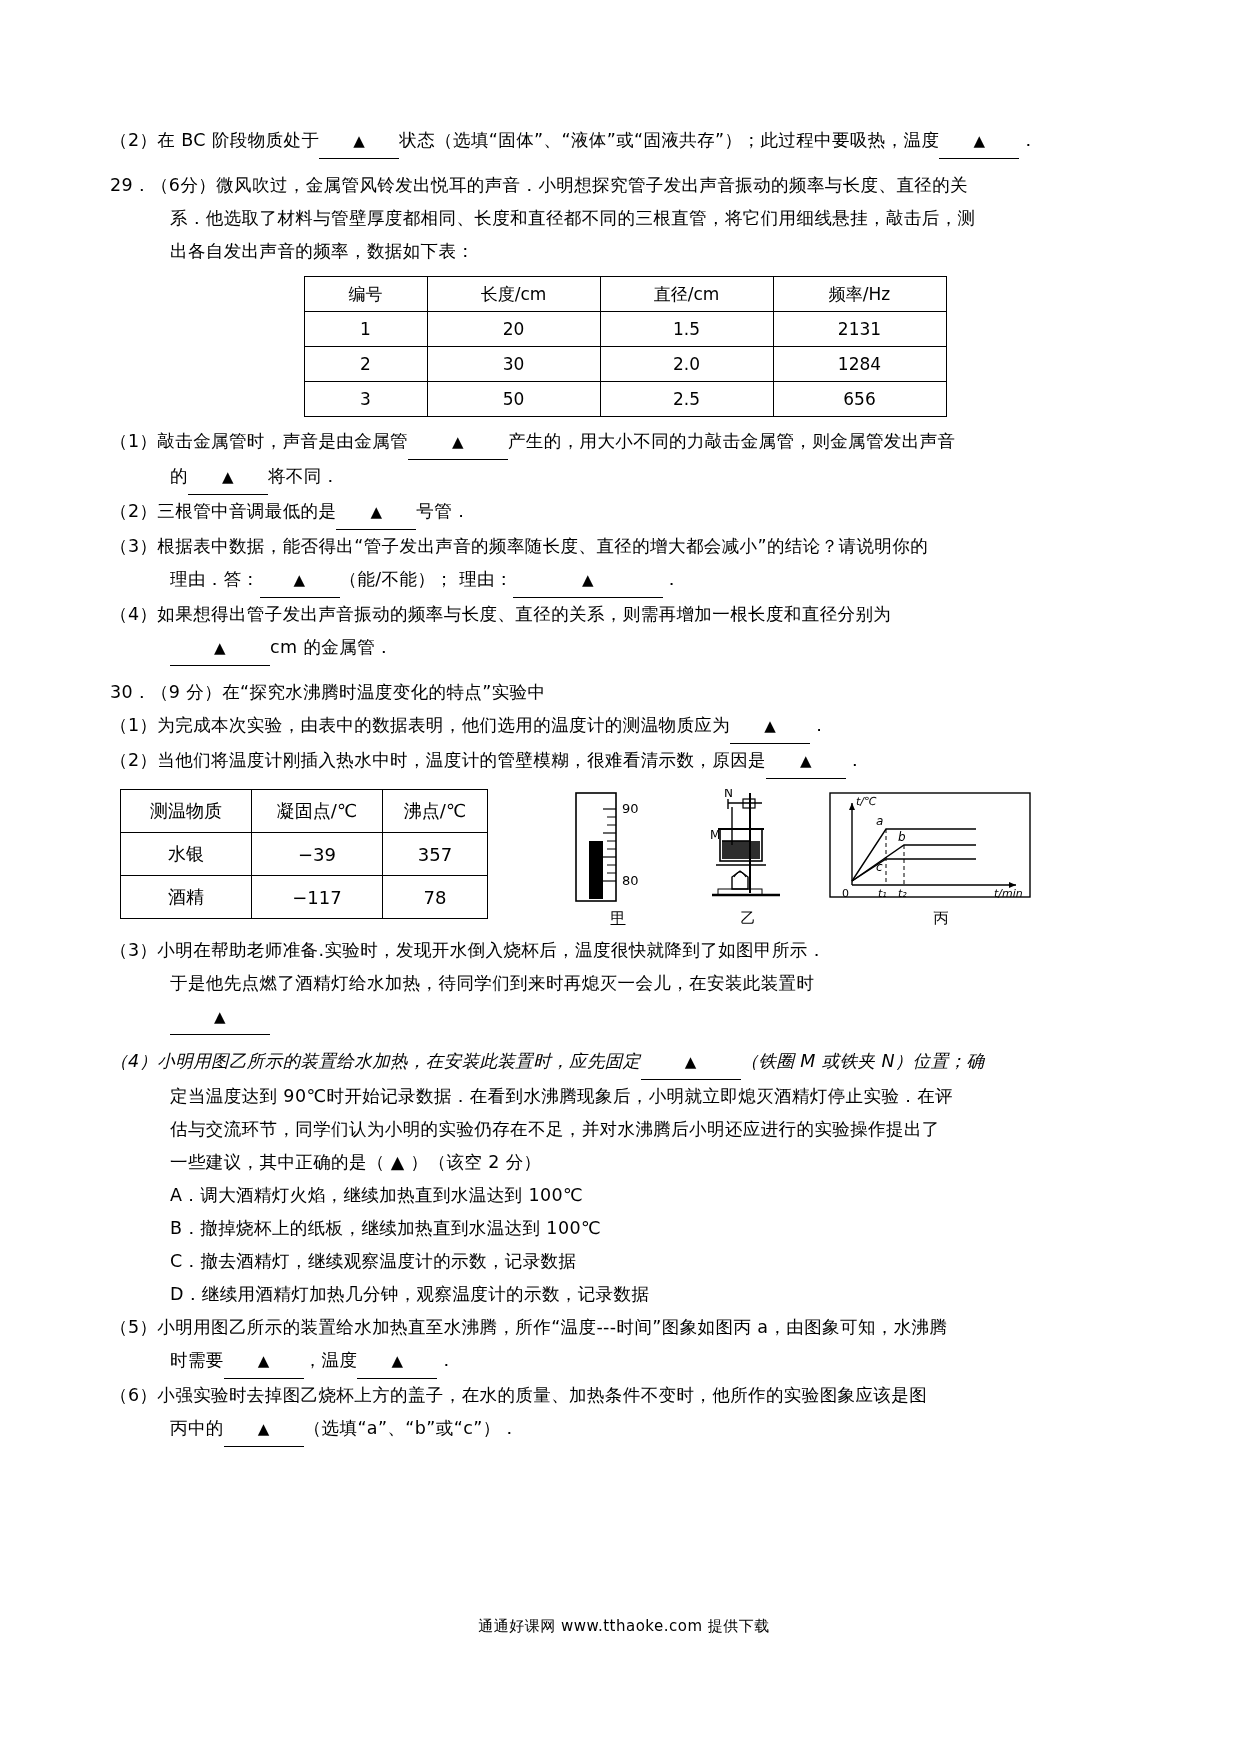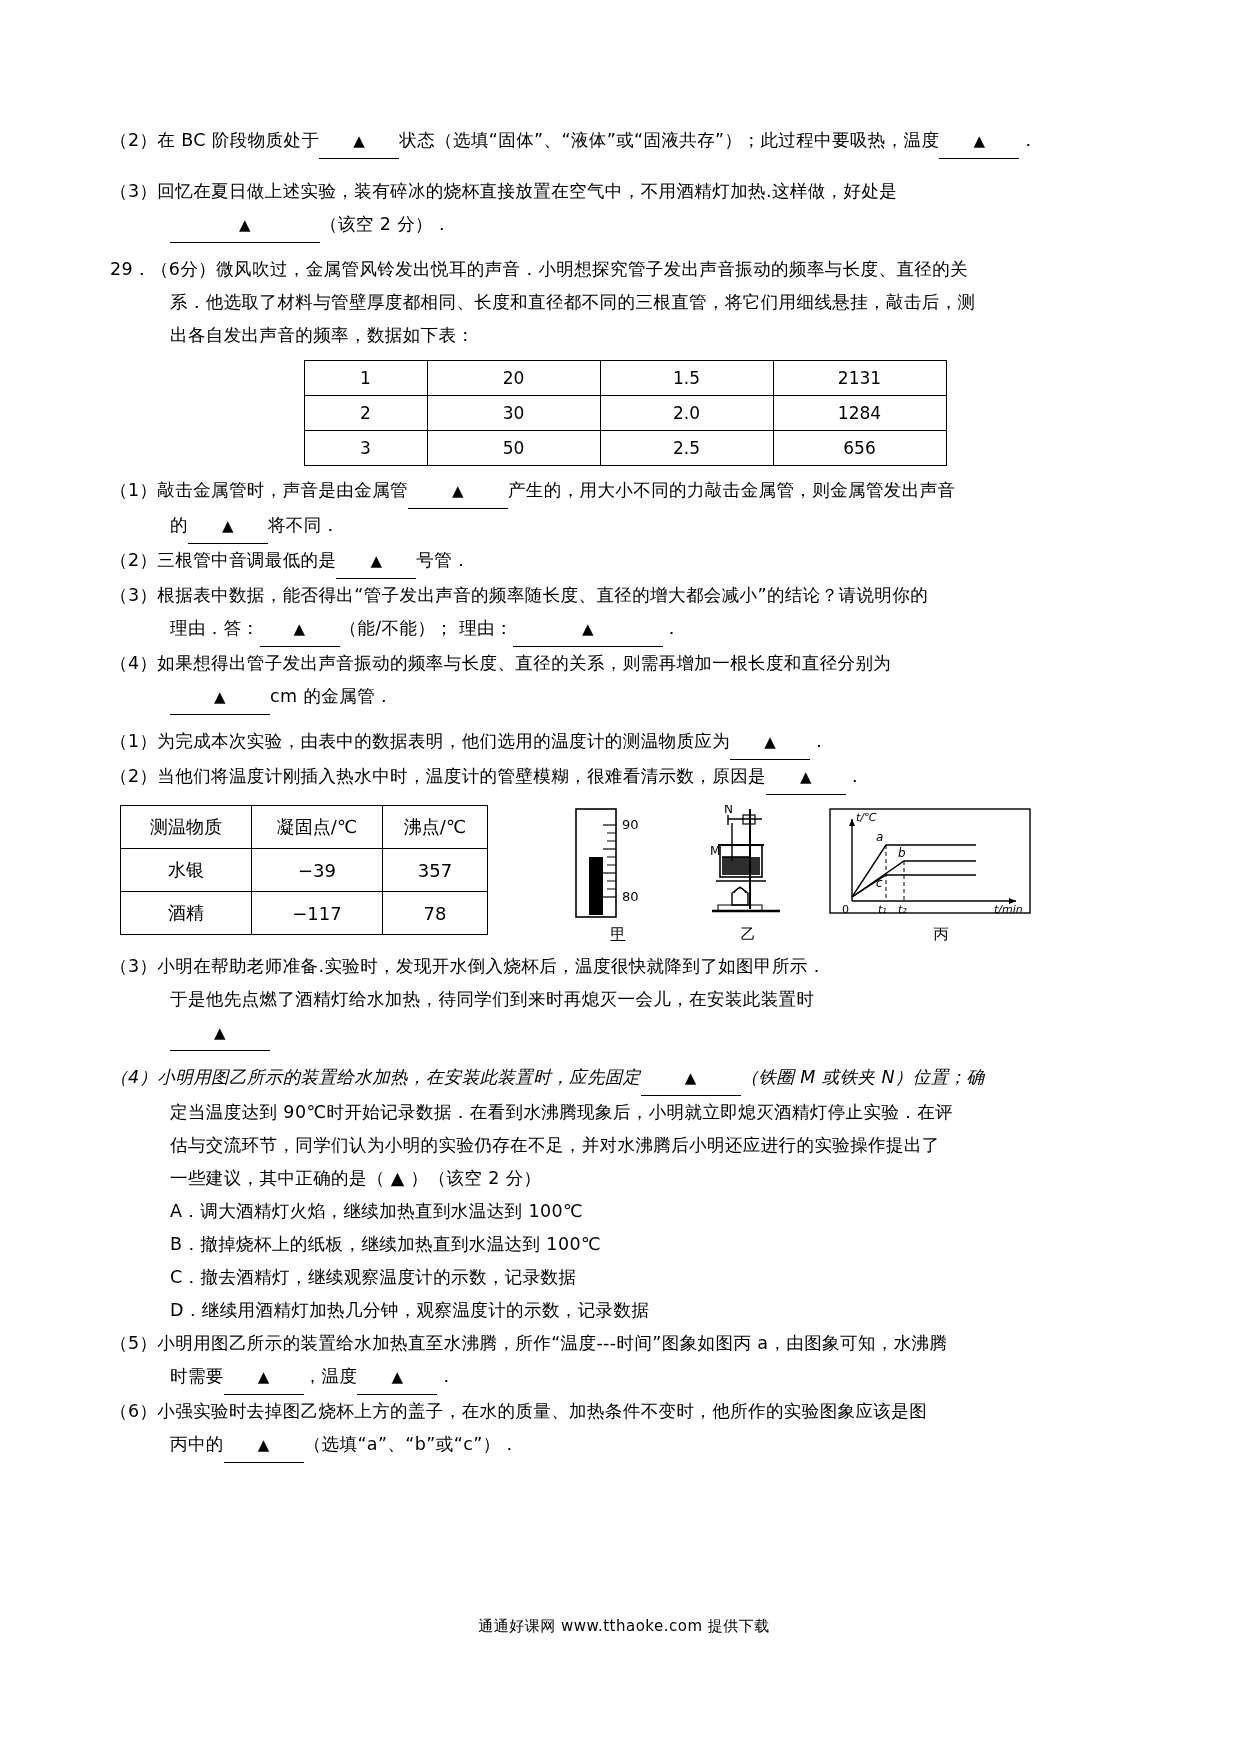--- a/index.html
+++ b/index.html
@@ -114,35 +114,37 @@
 </style>
 </head>
 <body>
 
 <div class="page">
   <div class="content">
 
     <div class="line para">
       <span>（2）在 BC 阶段物质处于</span><span class="blank w80 tri">▲</span><span>状态（选填“固体”、“液体”或“固液共存”）；此过程中要吸热，温度</span><span class="blank w80 tri">▲</span><span>．</span>
     </div>
-    <div class="line para">
-      <div>（3）回忆在夏日做上述实验，装有碎冰的烧杯直接放置在空气中，不用酒精灯加热.这样做，好处是</div>
-      <div class="sub-cont"><span class="blank w150 tri">▲</span><span>（该空 2 分）．</span></div>
-    </div>
 
     <div class="q-block">
       <div class="line">
         <span>29．</span><span>（6分）</span><span>微风吹过，金属管风铃发出悦耳的声音．小明想探究管子发出声音振动的频率与长度、直径的关</span>
       </div>
       <div class="line sub-cont">系．他选取了材料与管壁厚度都相同、长度和直径都不同的三根直管，将它们用细线悬挂，敲击后，测</div>
       <div class="line sub-cont">出各自发出声音的频率，数据如下表：</div>
 
       <div class="tbl1-wrap">
         <table class="tbl tbl1">
           <tbody>
+              <tr>
+            <td>编号</td>
+            <td>长度/cm</td>
+            <td>直径/cm</td>
+            <td>频率/Hz</td>
+          </tr>
           <tr>
             <td>1</td>
             <td>20</td>
             <td>1.5</td>
             <td>2131</td>
           </tr>
           <tr>
             <td>2</td>
             <td>30</td>
             <td>2.0</td>
@@ -171,20 +173,23 @@
       <div class="line sub-cont">
         <span>理由．答：</span><span class="blank w80 tri">▲</span><span>（能/不能）；  理由：</span><span class="blank w150 tri">▲</span><span>．</span>
       </div>
       <div class="line">（4）如果想得出管子发出声音振动的频率与长度、直径的关系，则需再增加一根长度和直径分别为</div>
       <div class="line sub-cont">
         <span class="blank w100 tri">▲</span><span>cm 的金属管．</span>
       </div>
     </div>
 
     <div class="q-block">
+      <div class="line">
+        <span>30．</span><span>（9 分）</span><span>在“探究水沸腾时温度变化的特点”实验中</span>
+      </div>
       <div class="line">
         <span>（1）为完成本次实验，由表中的数据表明，他们选用的温度计的测温物质应为</span><span class="blank w80 tri">▲</span><span>．</span>
       </div>
       <div class="line">
         <span>（2）当他们将温度计刚插入热水中时，温度计的管壁模糊，很难看清示数，原因是</span><span class="blank w80 tri">▲</span><span>．</span>
       </div>
 
       <div class="fig-row">
 
         <div>

